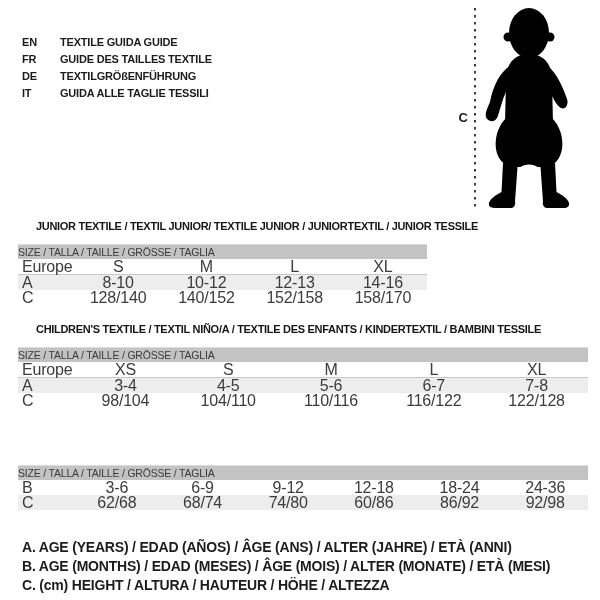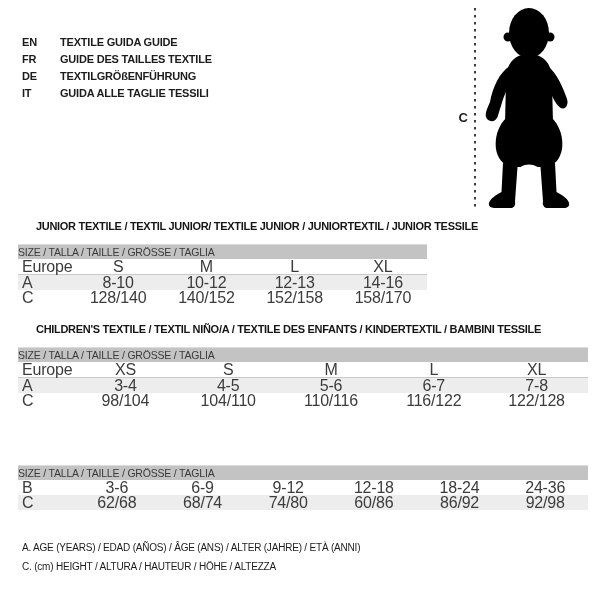--- a/index.html
+++ b/index.html
@@ -22,21 +22,21 @@
   .size-bar{height:14px;line-height:14px;background:#c3c3c3;color:#3a3a3a;
             font-size:10.5px;letter-spacing:-0.2px;}
   .trow{display:flex;height:15px;line-height:15px;font-size:16px;color:#3c3c3c;
         letter-spacing:-0.2px;}
   .trow span{flex:1;text-align:center;}
   .trow .c0{flex:0 0 52px;text-align:left;padding-left:4px;}
   .trow.shaded{background:#ededed;}
   .trow.bordered{border-bottom:1px solid #c9c9c9;}
   
   .legend{position:absolute;left:22px;}
-  .legend div{height:19px;line-height:19px;font-size:10px;font-weight:normal;
+  .legend div{height:19px;line-height:19px;font-size:14px;font-weight:bold;
               letter-spacing:-0.2px;color:#1c1c1c;white-space:nowrap;}
 </style>
 </head>
 <body>
 
 <div class="canvas">
 
   <div class="lang-block">
     <div class="lang-row">
       <span class="lang-code">EN</span>
@@ -147,16 +147,17 @@
       <span>68/74</span>
       <span>74/80</span>
       <span>60/86</span>
       <span>86/92</span>
       <span>92/98</span>
     </div>
   </div>
 
   <div class="legend" style="top:538px">
     <div>A. AGE (YEARS) / EDAD (AÑOS) / ÂGE (ANS) / ALTER (JAHRE) / ETÀ (ANNI)</div>
+    <div>B. AGE (MONTHS) / EDAD (MESES) / ÂGE (MOIS) / ALTER (MONATE) / ETÀ (MESI)</div>
     <div>C. (cm) HEIGHT / ALTURA / HAUTEUR / HÖHE / ALTEZZA</div>
   </div>
 
 </div>
 
 </body></html>

